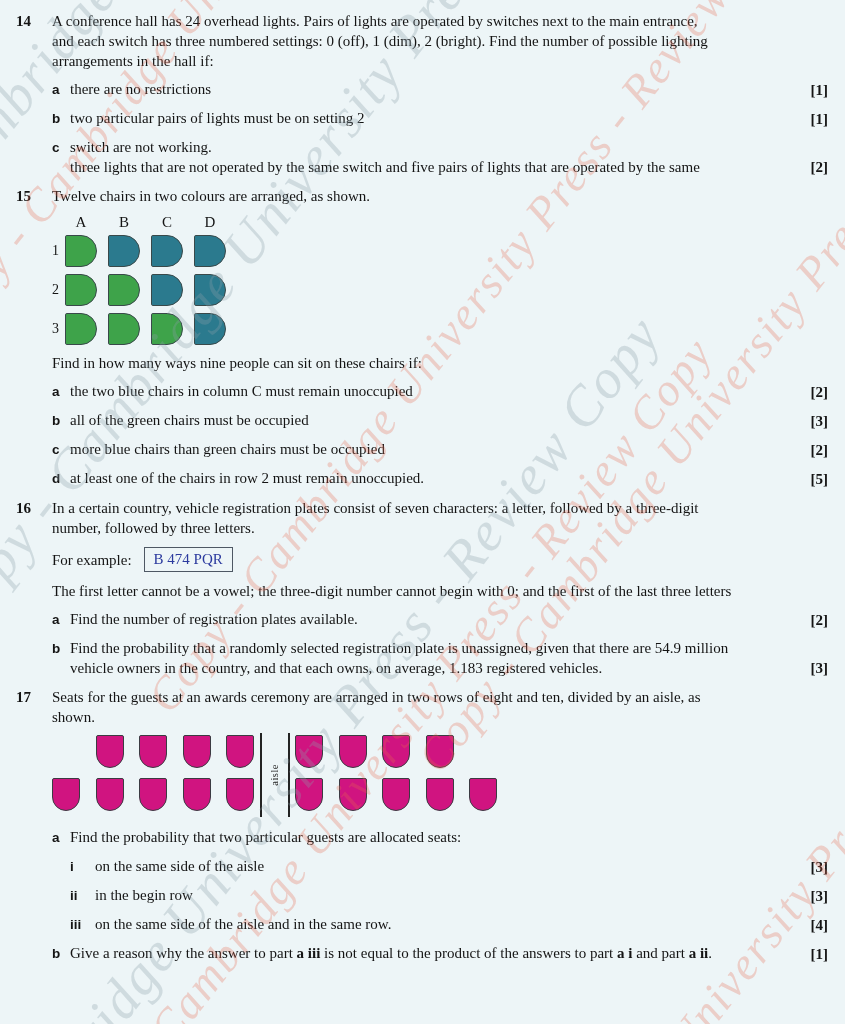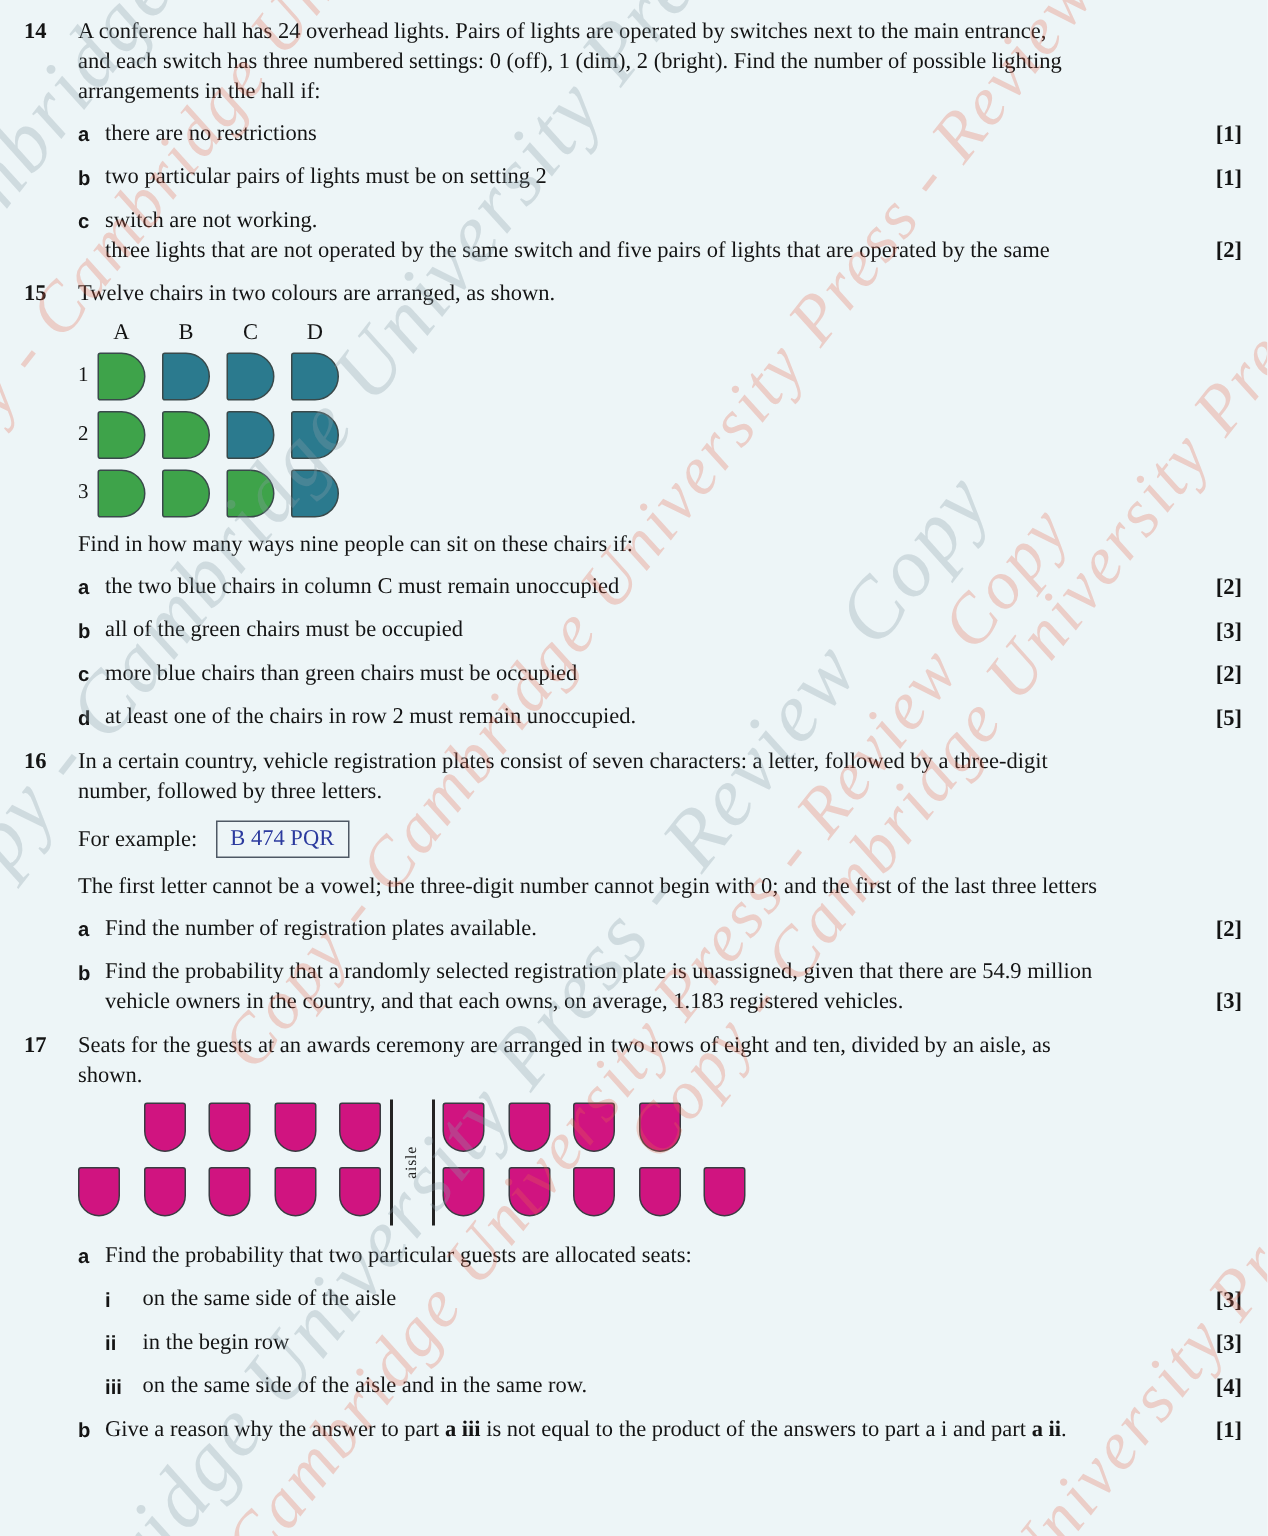--- a/index.html
+++ b/index.html
@@ -254,21 +254,21 @@
           <span class="plabel roman">iii</span>
           <div class="ptext">
             <div class="line">on the same side of the aisle and in the same row.</div>
           </div>
           <span class="marks">[4]</span>
         </div>
 
         <div class="part">
           <span class="plabel">b</span>
           <div class="ptext">
-            <div class="line"><span>Give a reason why the answer to part </span><span style="font-weight: 700;">a iii</span><span> is not equal to the product of the answers to part </span><span style="font-weight: 400;">a i</span><span> and part </span><span style="font-weight: 700;">a ii</span><span>.  </span></div>
+            <div class="line"><span>Give a reason why the answer to part </span><span style="font-weight: 700;">a iii</span><span> is not equal to the product of the answers to part </span><span style="font-weight: 700;">a i</span><span> and part </span><span style="font-weight: 700;">a ii</span><span>.  </span></div>
           </div>
           <span class="marks">[1]</span>
         </div>
       </div>
     </div>
 
   </div>
 </div>
 
 </body></html>

